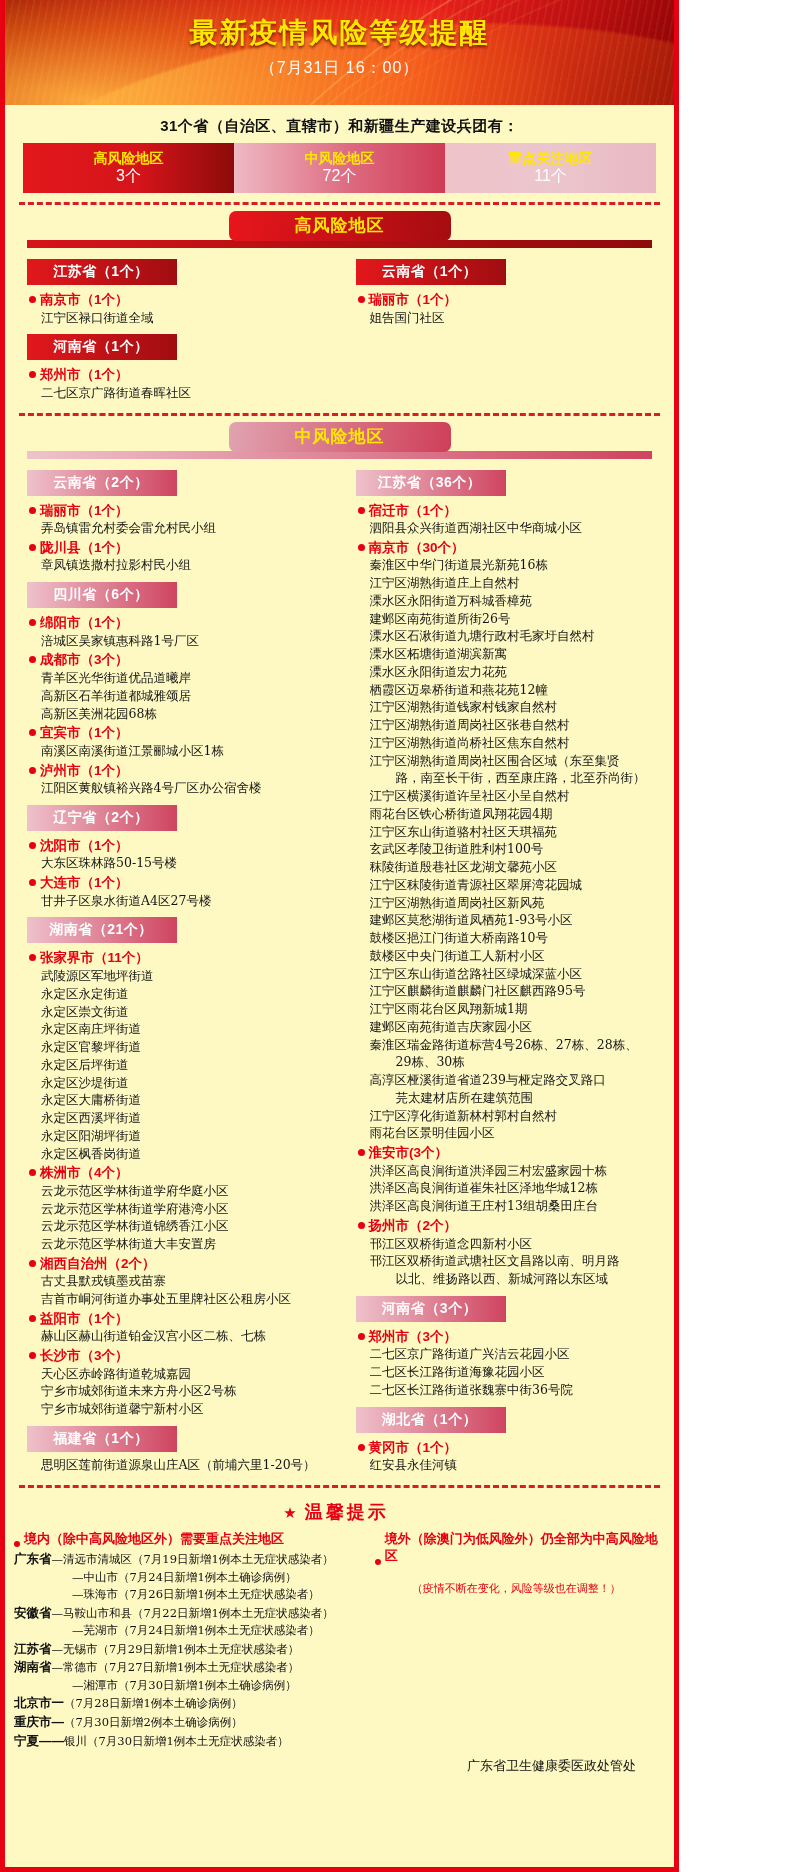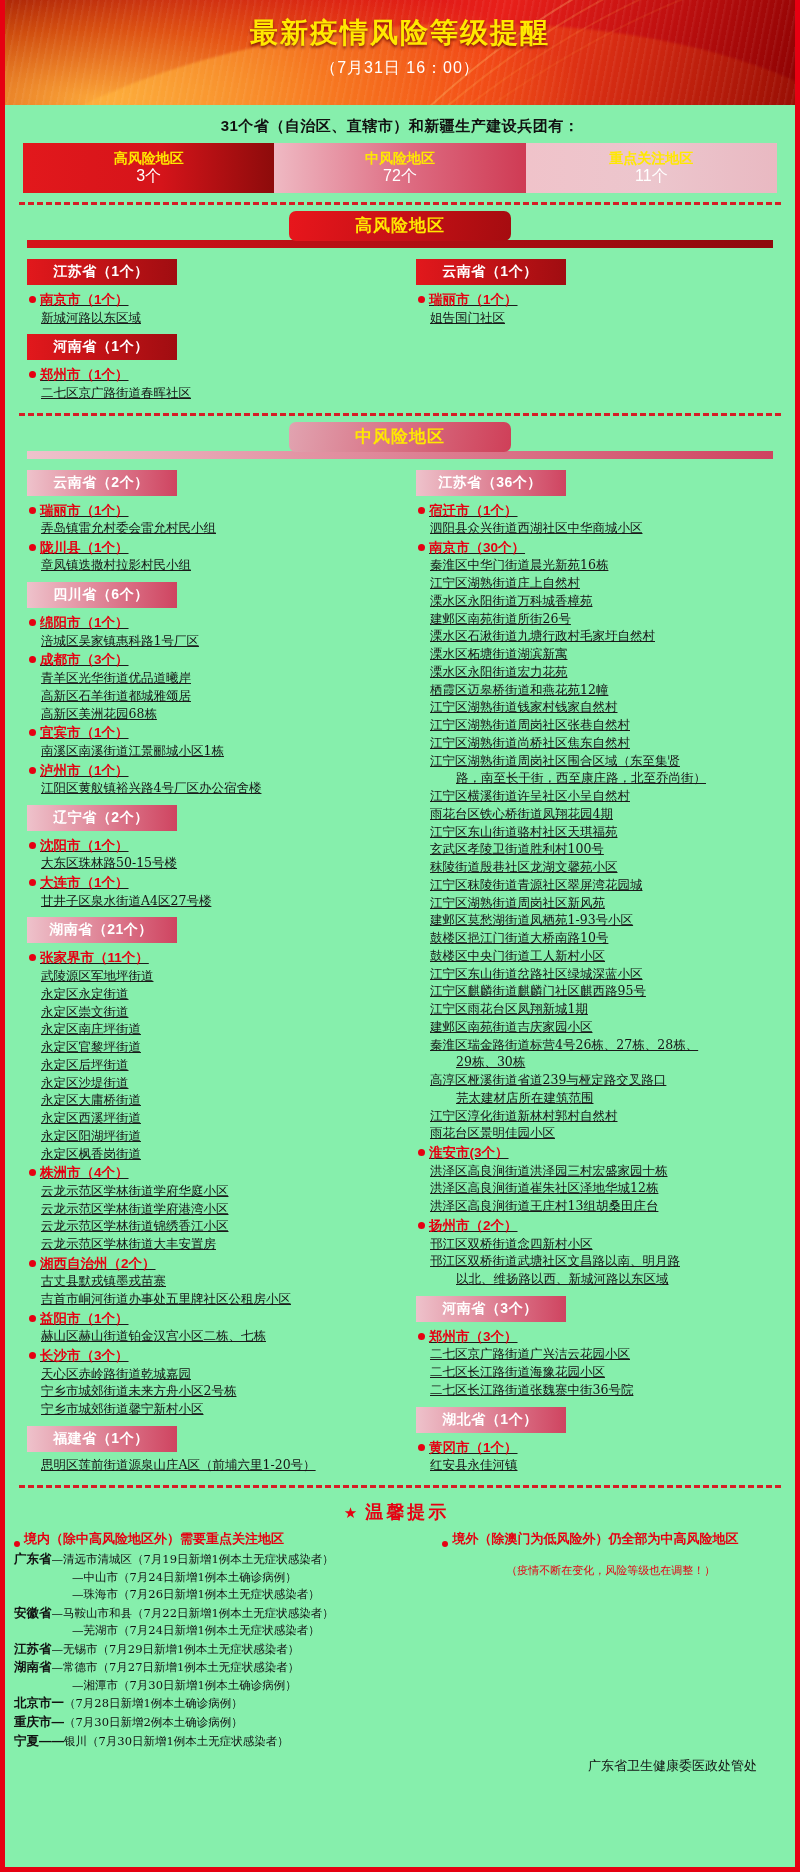--- a/index.html
+++ b/index.html
@@ -4,27 +4,27 @@
 <style>
   html,body{margin:0;padding:0;}
   body{
     width:800px;
     background:#ffffff;
     font-family:"Liberation Sans","DejaVu Sans",sans-serif;
     color:#1a1a1a;
   }
   .poster{
     position:relative;
-    width:800px;
+    width:679px;
     min-height:1872px;
     box-sizing:border-box;
     border-left:5px solid #e60012;
     border-right:5px solid #e60012;
     border-bottom:5px solid #e60012;
-    background:#86efac;
+    background:#fef9c3;
     overflow:hidden;
   }
 
   
   .header{
     position:relative;
     height:105px;
     background:
       radial-gradient(ellipse 700px 200px at 12% 95%, rgba(255,175,60,.95) 0%, rgba(255,140,25,.55) 35%, rgba(214,20,20,0) 70%),
       linear-gradient(115deg,#8d0000 0%, #b50d0d 18%, #d81313 40%, #e8201a 60%, #c01010 80%, #8c0202 100%);
@@ -111,21 +111,21 @@
   }
   .pill-high{background:linear-gradient(100deg,#e8161c,#a50c10);}
   .pill-mid{background:linear-gradient(100deg,#e1a3b0,#cf3f58);}
   .banner-line{
     position:absolute;left:22px;right:22px;top:29px;height:8px;
   }
   .line-high{background:linear-gradient(90deg,#d5141a,#8e0a0d);}
   .line-mid{background:linear-gradient(90deg,#eec3cc,#cf4460);}
 
   
-  .cols{display:flex;padding:0 14px;gap:0;text-decoration:underline;}
+  .cols{display:flex;padding:0 14px;gap:0;}
   .col{width:50%;box-sizing:border-box;}
   .col-left{padding-right:8px;}
   .col-right{padding-left:8px;}
 
   .prov-tag{
     display:inline-block;
     min-width:120px;
     padding:4px 16px 4px 14px;
     margin:6px 0 4px 8px;
     font-size:14px;font-weight:bold;color:#ffffff;
@@ -239,21 +239,21 @@
 
   <div class="banner-row">
     <div class="banner-line line-high"></div>
     <div class="banner-pill pill-high">高风险地区</div>
   </div>
   <div class="cols">
     <div class="col col-left" id="high-left"><div class="prov-tag tag-high">江苏省（1个）</div><div class="city">
           <span class="dot"></span>
           <span>南京市（1个）</span>
         </div><div class="places">
-          <div class="place">新城河路以东区域</div>
+          <div class="place">江宁区禄口街道全域</div>
         </div><div class="prov-tag tag-high">河南省（1个）</div><div class="city">
           <span class="dot"></span>
           <span>郑州市（1个）</span>
         </div><div class="places">
           <div class="place">二七区京广路街道春晖社区</div>
         </div></div>
     <div class="col col-right" id="high-right"><div class="prov-tag tag-high">云南省（1个）</div><div class="city">
           <span class="dot"></span>
           <span>瑞丽市（1个）</span>
         </div><div class="places">

